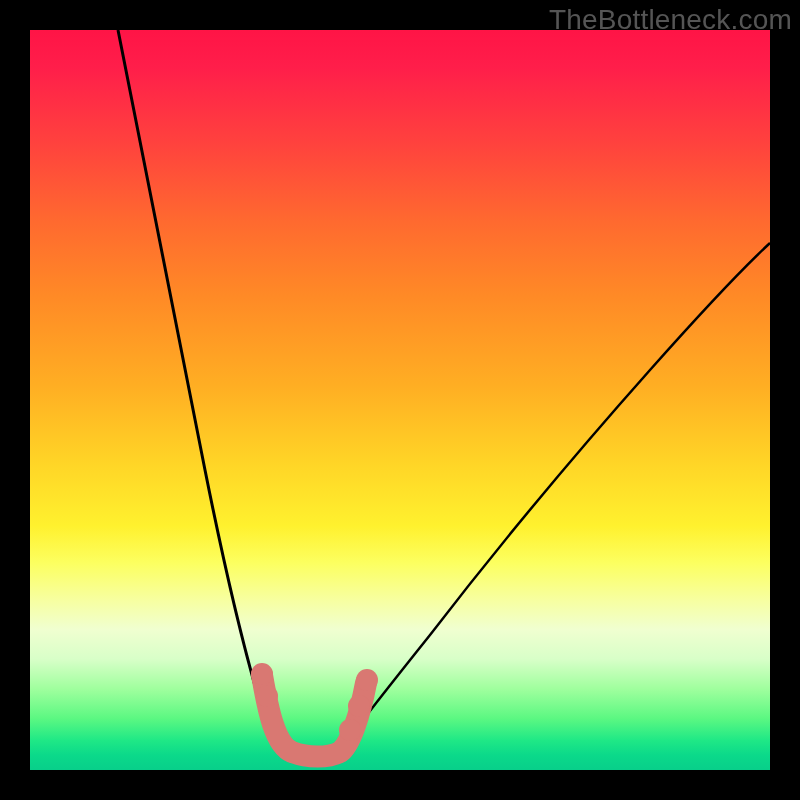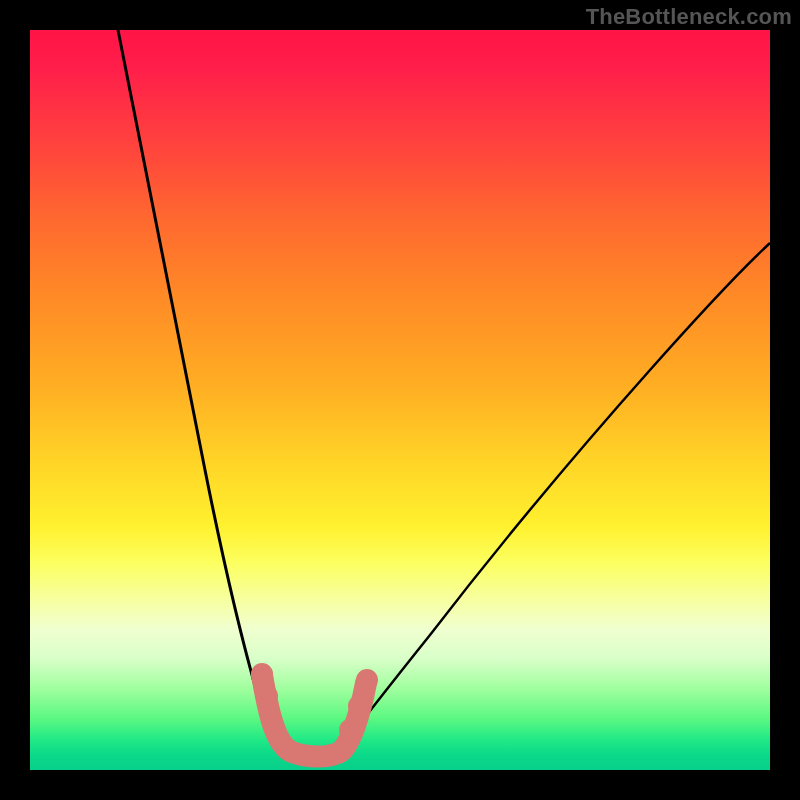--- a/index.html
+++ b/index.html
@@ -44,22 +44,22 @@
       #1fe886 96%,
       #0bd98a 98%,
       #08cf8a 100%
     );
   }
   .watermark {
     position: absolute;
     top: 4px;
     right: 8px;
     color: #555;
-    font-size: 22px;
-    font-weight: 700;
+    font-size: 28px;
+    font-weight: 400;
     letter-spacing: 0.2px;
     z-index: 5;
     text-align: right;
   }
   svg.curves {
     position: absolute;
     top: 0;
     left: 0;
     width: 740px;
     height: 740px;

